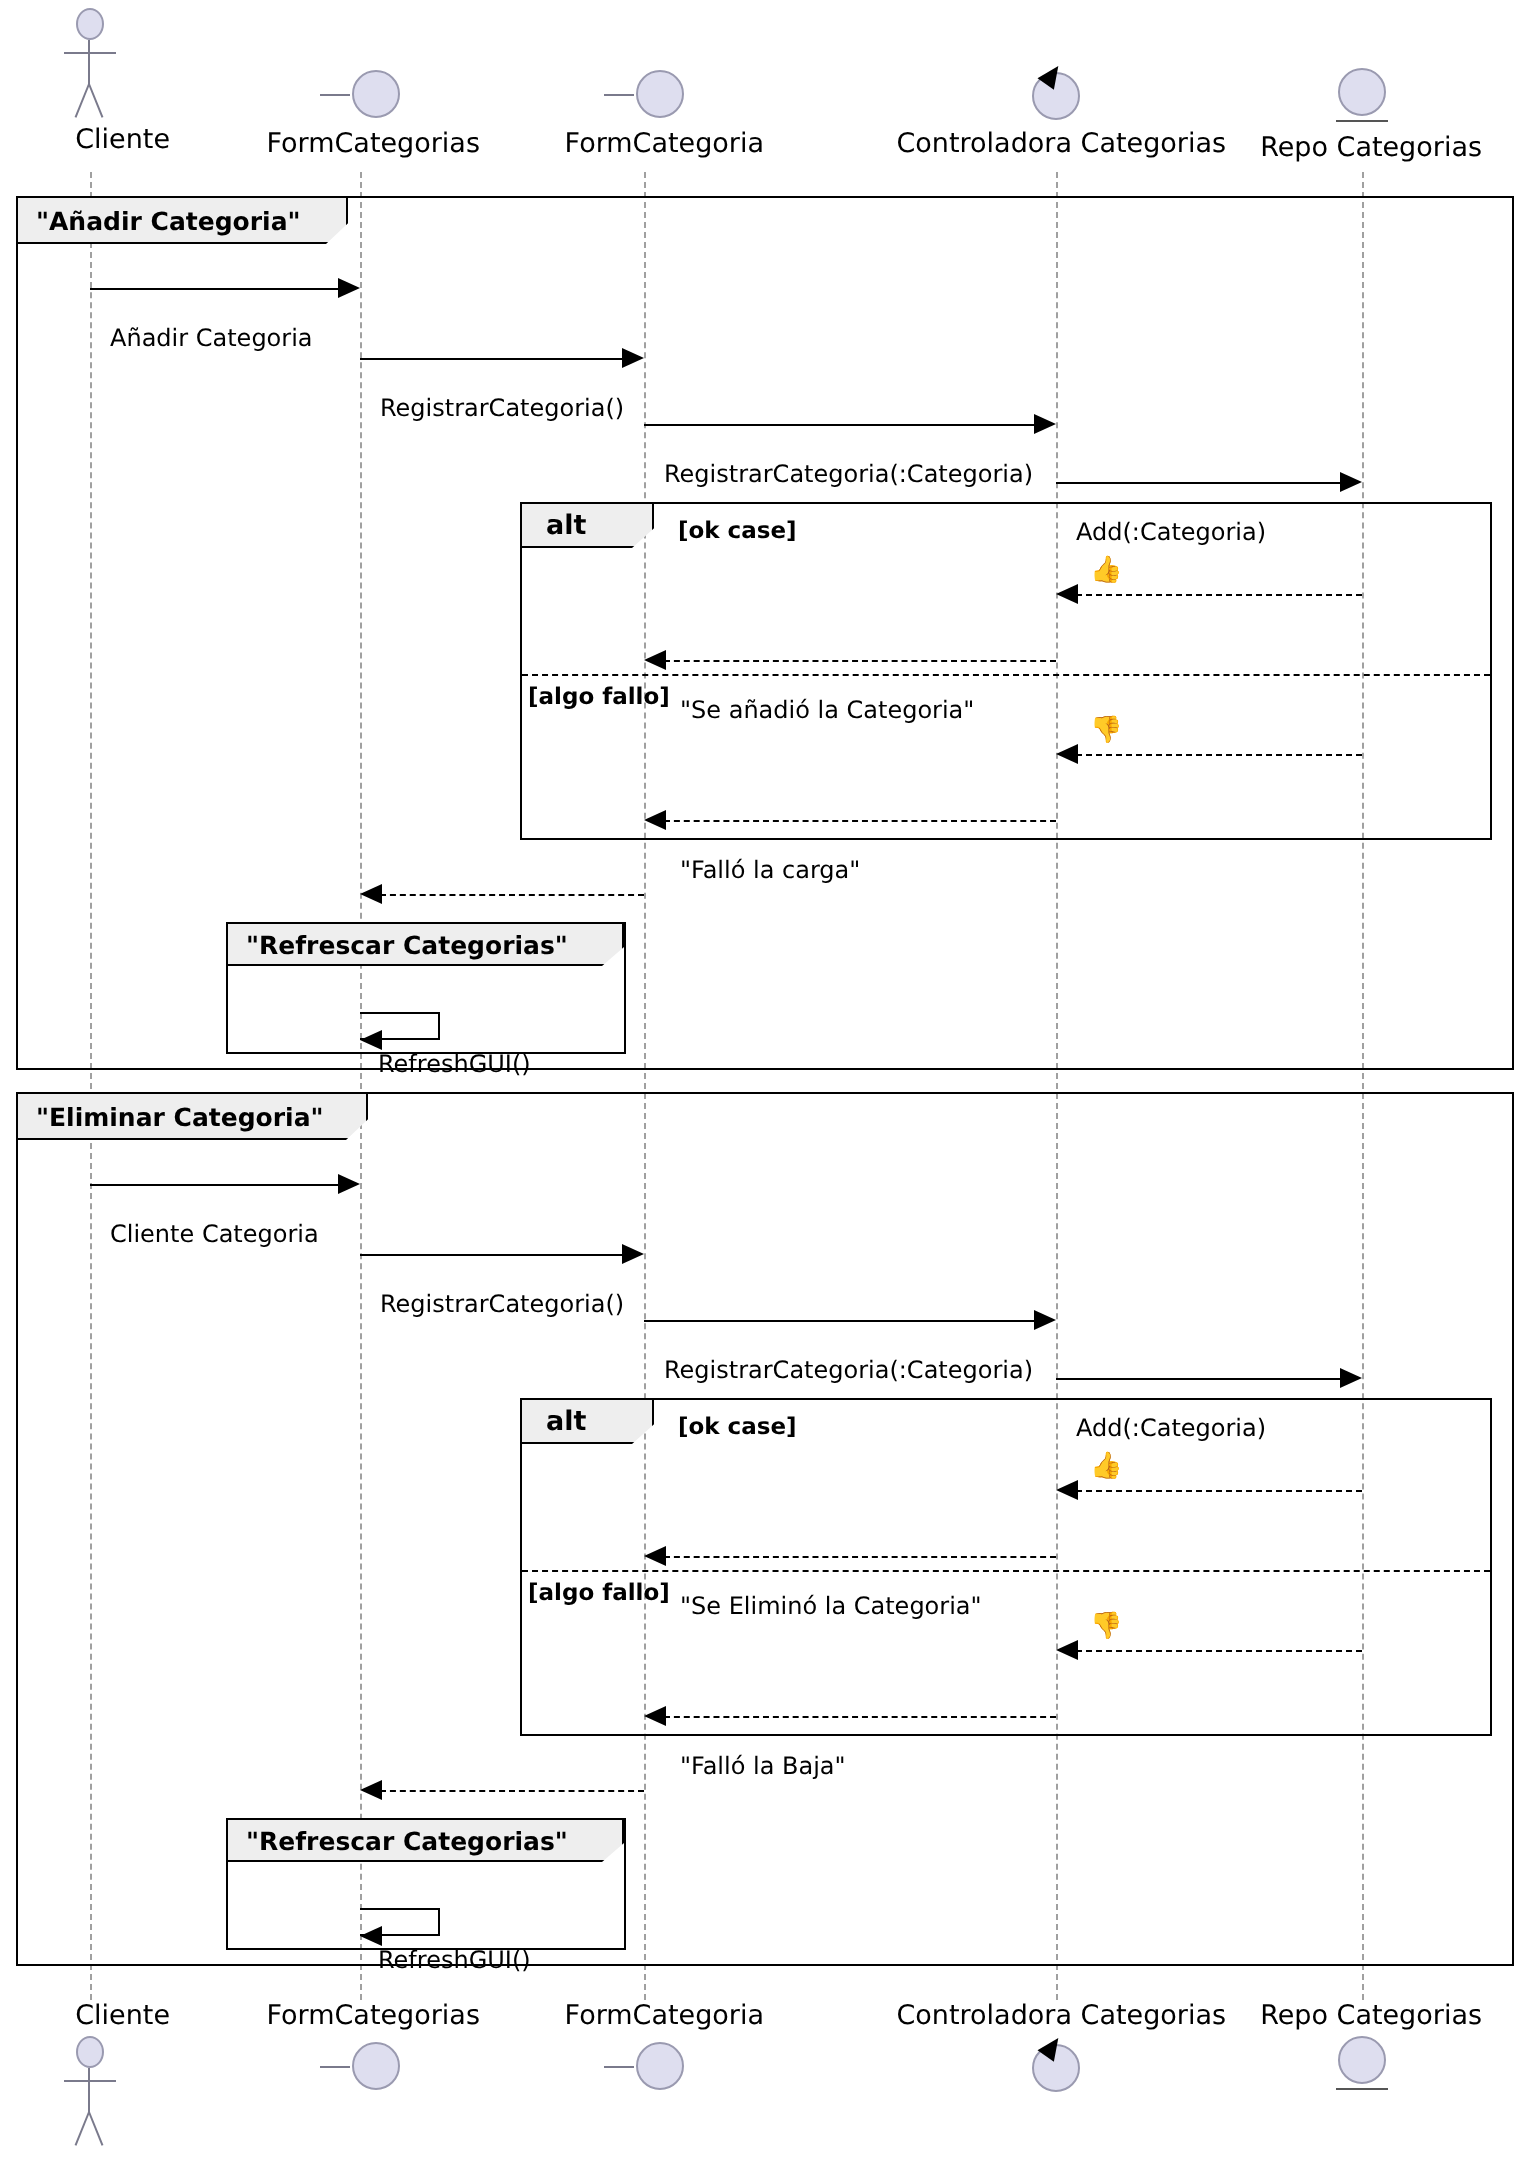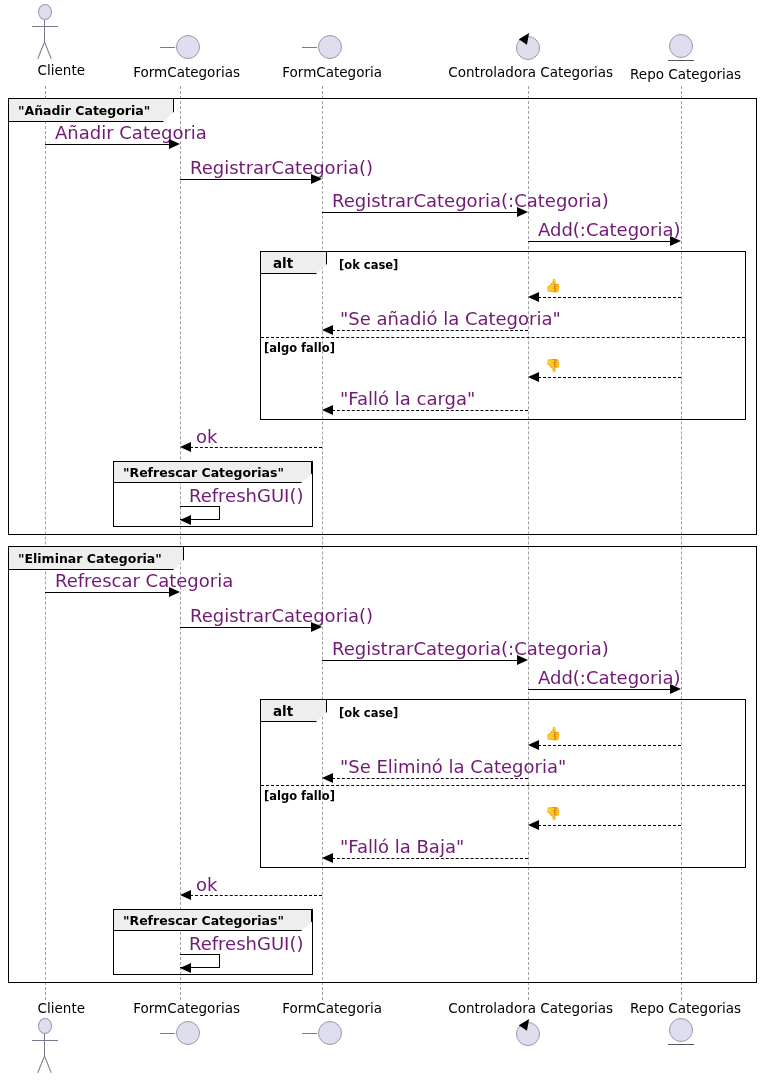--- a/index.html
+++ b/index.html
@@ -170,24 +170,25 @@
     border-left: 11px solid #000;
   }
   .arrow-l {
     border-top: 5px solid transparent;
     border-bottom: 5px solid transparent;
     border-right: 11px solid #000;
   }
   
   .msg-label {
     position: absolute;
-    font-size: 18px;
-    color: #701a75;
+    font-size: 12px;
+    color: #000000;
     white-space: nowrap;
     line-height: 14px;
+    margin-top: 36px;
   }
 
   
   .selfmsg {
     position: absolute;
     border-top: 1.4px solid #000;
     border-right: 1.4px solid #000;
     border-bottom: 1.4px solid #000;
     border-left: none;
     background: transparent;
@@ -314,21 +315,21 @@
   <div class="frag frag-inner" style="left:113px; top:461px; width:200px; height:66px;"></div>
   <div class="frag-tab" style="left:114px; top:462px; width:198px; height:21px;">"Refrescar Categorias"</div>
 
   <div class="msg-label" style="left:189px; top:489px;">RefreshGUI()</div>
   <div class="selfmsg" style="left:180px; top:506px; width:40px; height:14px;"></div>
   <div class="arrow-l" style="left:180px; top:515px;"></div>
 
   <div class="frag" style="left:8px; top:546px; width:749px; height:437px;"></div>
   <div class="frag-tab" style="left:9px; top:547px; width:175px; height:23px;">"Eliminar Categoria"</div>
 
-  <div class="msg-label" style="left:55px; top:574px;">Refrescar Categoria</div>
+  <div class="msg-label" style="left:55px; top:574px;">Cliente Categoria</div>
   <div class="msg-line" style="left:45px; top:592px; width:125px;"></div>
   <div class="arrow-r" style="left:169px; top:587px;"></div>
 
   <div class="msg-label" style="left:190px; top:609px;">RegistrarCategoria()</div>
   <div class="msg-line" style="left:180px; top:627px; width:132px;"></div>
   <div class="arrow-r" style="left:311px; top:622px;"></div>
 
   <div class="msg-label" style="left:332px; top:642px;">RegistrarCategoria(:Categoria)</div>
   <div class="msg-line" style="left:322px; top:660px; width:196px;"></div>
   <div class="arrow-r" style="left:517px; top:655px;"></div>

